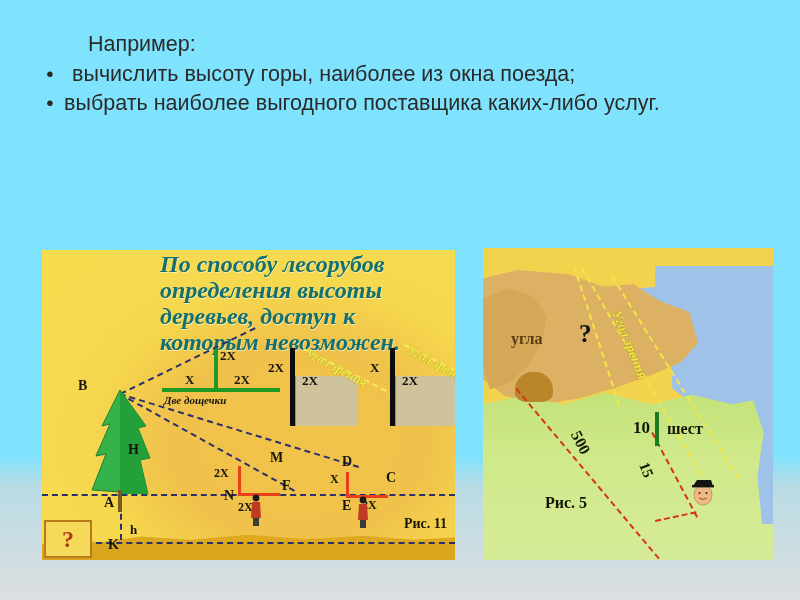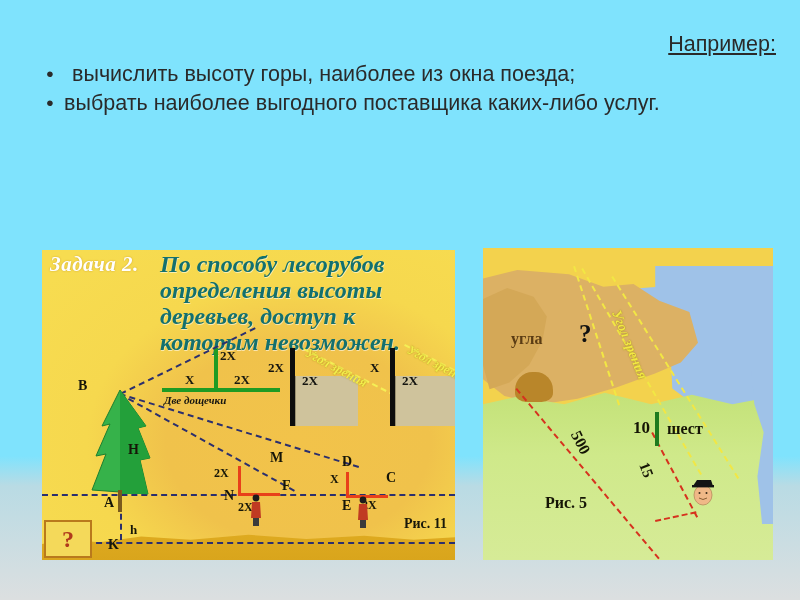--- a/index.html
+++ b/index.html
@@ -28,21 +28,21 @@
     width: 740px;
     color: #2a2a2a;
     font-size: 21.5px;
     line-height: 1.34;
   }
   .para {
     text-align: justify;
     text-indent: 52px;
     margin: 0 0 1px 0;
   }
-  .para.nojust { text-align: right; text-decoration: underline; }
+  .para.nojust { text-align: left; }
   .bullet-row {
     display: flex;
     align-items: flex-start;
     margin: 0;
   }
   .bullet-dot {
     width: 28px;
     flex: 0 0 28px;
     text-align: center;
     font-size: 21px;
@@ -311,21 +311,20 @@
     <div class="bullet-row">
       <span class="bullet-dot">•</span>
       <span class="bullet-text">выбрать наиболее выгодного поставщика каких-либо услуг.</span>
     </div>
   </div>
 
   <div class="figure" id="fig-left">
 
     <div id="ground"></div>
 
-    <div class="zadacha">Задача 2.</div>
 
 
     <div class="sposob">По способу лесорубов определения высоты деревьев, доступ к которым невозможен.</div>
 
     <div id="boards">
       <div class="vbar"></div>
       <div class="hbar"></div>
       <span class="lbl lbl-2x-top">2X</span>
       <span class="lbl lbl-x-left">X</span>
       <span class="lbl lbl-2x-right">2X</span>

